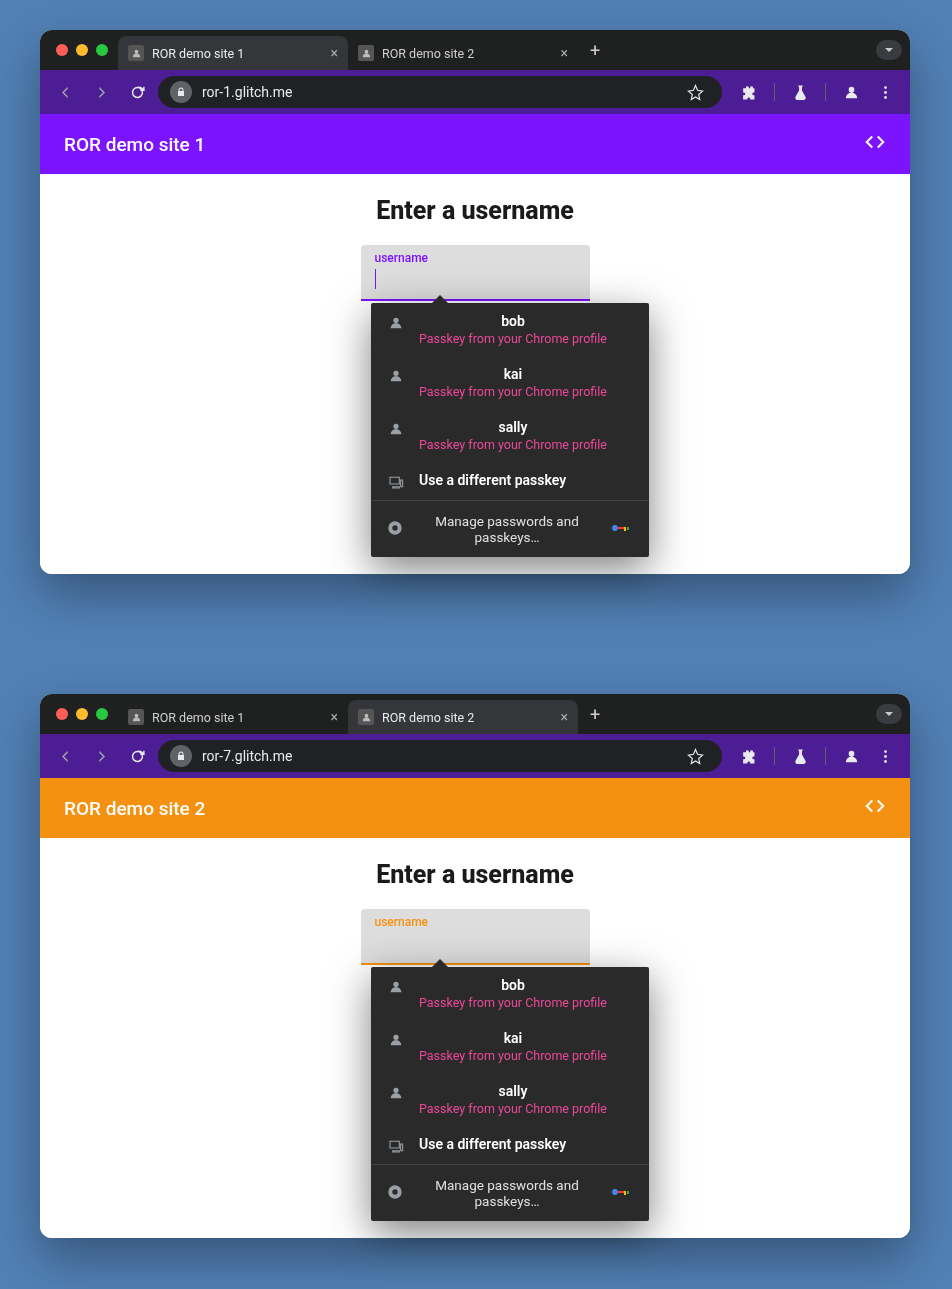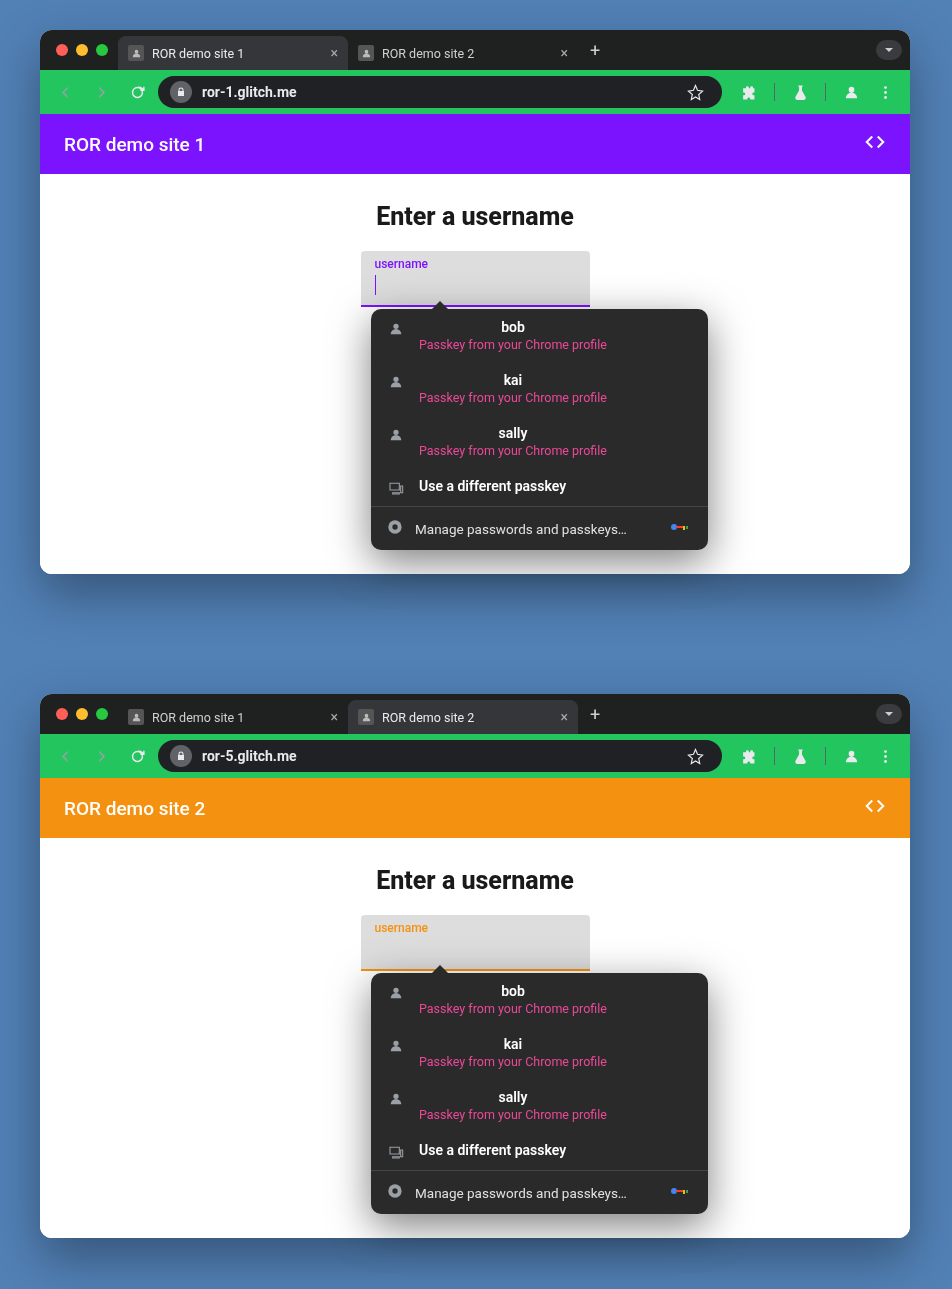--- a/index.html
+++ b/index.html
@@ -43,22 +43,21 @@
   }
   .tab.active { background:#35363a; color:#e8eaed; }
   .tab .favicon { width:16px; height:16px; background:#555; border-radius:2px; display:flex;align-items:center;justify-content:center;}
   .tab .favicon svg{width:11px;height:11px;fill:#bbb;}
   .tab .close { margin-left:auto; color:#aaa; font-size:14px; }
   .new-tab { color:#cfcfcf; font-size:18px; padding:0 12px; }
   .tab-strip .dd { margin-left:auto; width:26px;height:20px;border-radius:10px;background:#3a3b3e;display:flex;align-items:center;justify-content:center;}
   .tab-strip .dd svg{width:10px;height:10px;fill:#ccc;}
   .toolbar {
     display:flex; align-items:center; height:44px; padding:0 10px; gap:6px;
-    background:#22c55e;
-    font-weight:bold;
+    background:#4c1d95;
   }
   .tbtn { width:30px;height:30px;display:flex;align-items:center;justify-content:center;color:#9aa0a6;border-radius:50%; }
   .tbtn svg{width:17px;height:17px;fill:currentColor;}
   .tbtn.enabled{color:#e8eaed;}
   .omnibox {
     flex:1; height:32px; background:#202124; border-radius:16px;
     display:flex; align-items:center; padding:0 12px; gap:10px; color:#e8eaed; font-size:14px;
   }
   .omnibox .site-chip{width:22px;height:22px;border-radius:50%;background:#5f6368;display:flex;align-items:center;justify-content:center;}
   .omnibox .site-chip svg{width:12px;height:12px;fill:#e8eaed;}
@@ -66,42 +65,42 @@
   .tool-icons{display:flex;align-items:center;gap:4px;padding-left:6px;}
   .sep{width:1px;height:18px;background:#5f6368;margin:0 6px;}
   .page { background:#fff; min-height:460px; border-radius:0 0 12px 12px; overflow:visible; position:relative; padding-bottom:40px;}
   .app-header{
     height:60px; display:flex;align-items:center;justify-content:space-between;
     padding:0 24px; color:#fff; font-size:19px; font-weight:500;
   }
   .purple .app-header{ background:#7c13ff; }
   .orange .app-header{ background:#f59110; }
   .code-icon svg{width:22px;height:22px;stroke:#fff;fill:none;stroke-width:2.2;}
-  .content{ padding-top:28px; text-align:center; position:relative; }
+  .content{ padding-top:22px; text-align:center; position:relative; }
   .heading{ font-size:25px; font-weight:800; color:#1a1a1a; margin-bottom:20px;}
   .field-wrap{ width:229px; margin:0 auto; text-align:left; position:relative;}
   .field{
     height:56px; background:#dddddd; border-radius:4px 4px 0 0; padding:6px 14px 0;
     border-bottom:2px solid;
   }
   .purple .field{ border-color:#7c13ff; }
   .orange .field{ border-color:#f59110; }
   .field .label{ font-size:12px; font-weight:500;}
   .purple .field .label{ color:#7c13ff; }
   .orange .field .label{ color:#f59110; }
   .field .caret{ width:1px;height:20px;background:#7c13ff;margin-top:4px;animation:none;}
   .helper{ font-size:14px; color:#6b6b6b; margin-top:18px; text-align:center;}
   .cta{
     display:inline-block; margin-top:18px; padding:10px 18px; border-radius:6px; color:#fff; font-size:14px; font-weight:500;
   }
   .purple .cta{ background:#7c13ff; }
   .orange .cta{ background:#f59110; }
   
   .popup {
-    position:absolute; width:337px; background:#2a2a2a; border-radius:10px;
+    position:absolute; width:278px; background:#2a2a2a; border-radius:2px;
     box-shadow:0 12px 40px rgba(0,0,0,0.5); color:#e8eaed;
     left:410px; top:2px; z-index:5;
   }
   .popup .arrow{
     position:absolute; top:-8px; left:60px; width:0;height:0;
     border-left:9px solid transparent;border-right:9px solid transparent;border-bottom:9px solid #2a2a2a;
   }
   .pitem{ display:flex; gap:14px; padding:10px 16px; align-items:flex-start; }
   .pitem .picon{width:18px;display:flex;justify-content:center;padding-top:2px;}
   .pitem .picon svg{width:16px;height:16px;fill:#9aa0a6;}
@@ -341,21 +340,21 @@
           <svg viewBox="0 0 24 24">
             <path d="M12 4a8 8 0 107.4 5h-2.2A6 6 0 116 12a6 6 0 0110-4.5V10h6V4h-2v2.2A8 8 0 0012 4z"></path>
           </svg>
         </div>
       <div class="omnibox">
         <span class="site-chip">
             <svg viewBox="0 0 24 24">
               <path d="M7 10V8a5 5 0 0110 0v2h1v10H6V10h1zm2 0h6V8a3 3 0 00-6 0v2z"></path>
             </svg>
           </span>
-        <span>ror-5.glitch.me</span>
+        <span>ror-7.glitch.me</span>
         <span class="star tbtn enabled">
             <svg viewBox="0 0 24 24">
               <path d="M12 2l2.9 6.9L22 10l-5.5 4.8L18 22l-6-3.6L6 22l1.5-7.2L2 10l7.1-1.1z" fill="none" stroke="#e8eaed" stroke-width="1.6"></path>
             </svg>
           </span>
       </div>
       <div class="tool-icons">
         <div class="tbtn enabled">
             <svg viewBox="0 0 24 24">
               <path d="M9 3a2 2 0 012 2v1h2V5a2 2 0 114 0v1h2v6h-1a2 2 0 100 4h1v6h-6v-1a2 2 0 10-4 0v1H3v-6h1a2 2 0 100-4H3V6h4V5a2 2 0 012-2z"></path>

